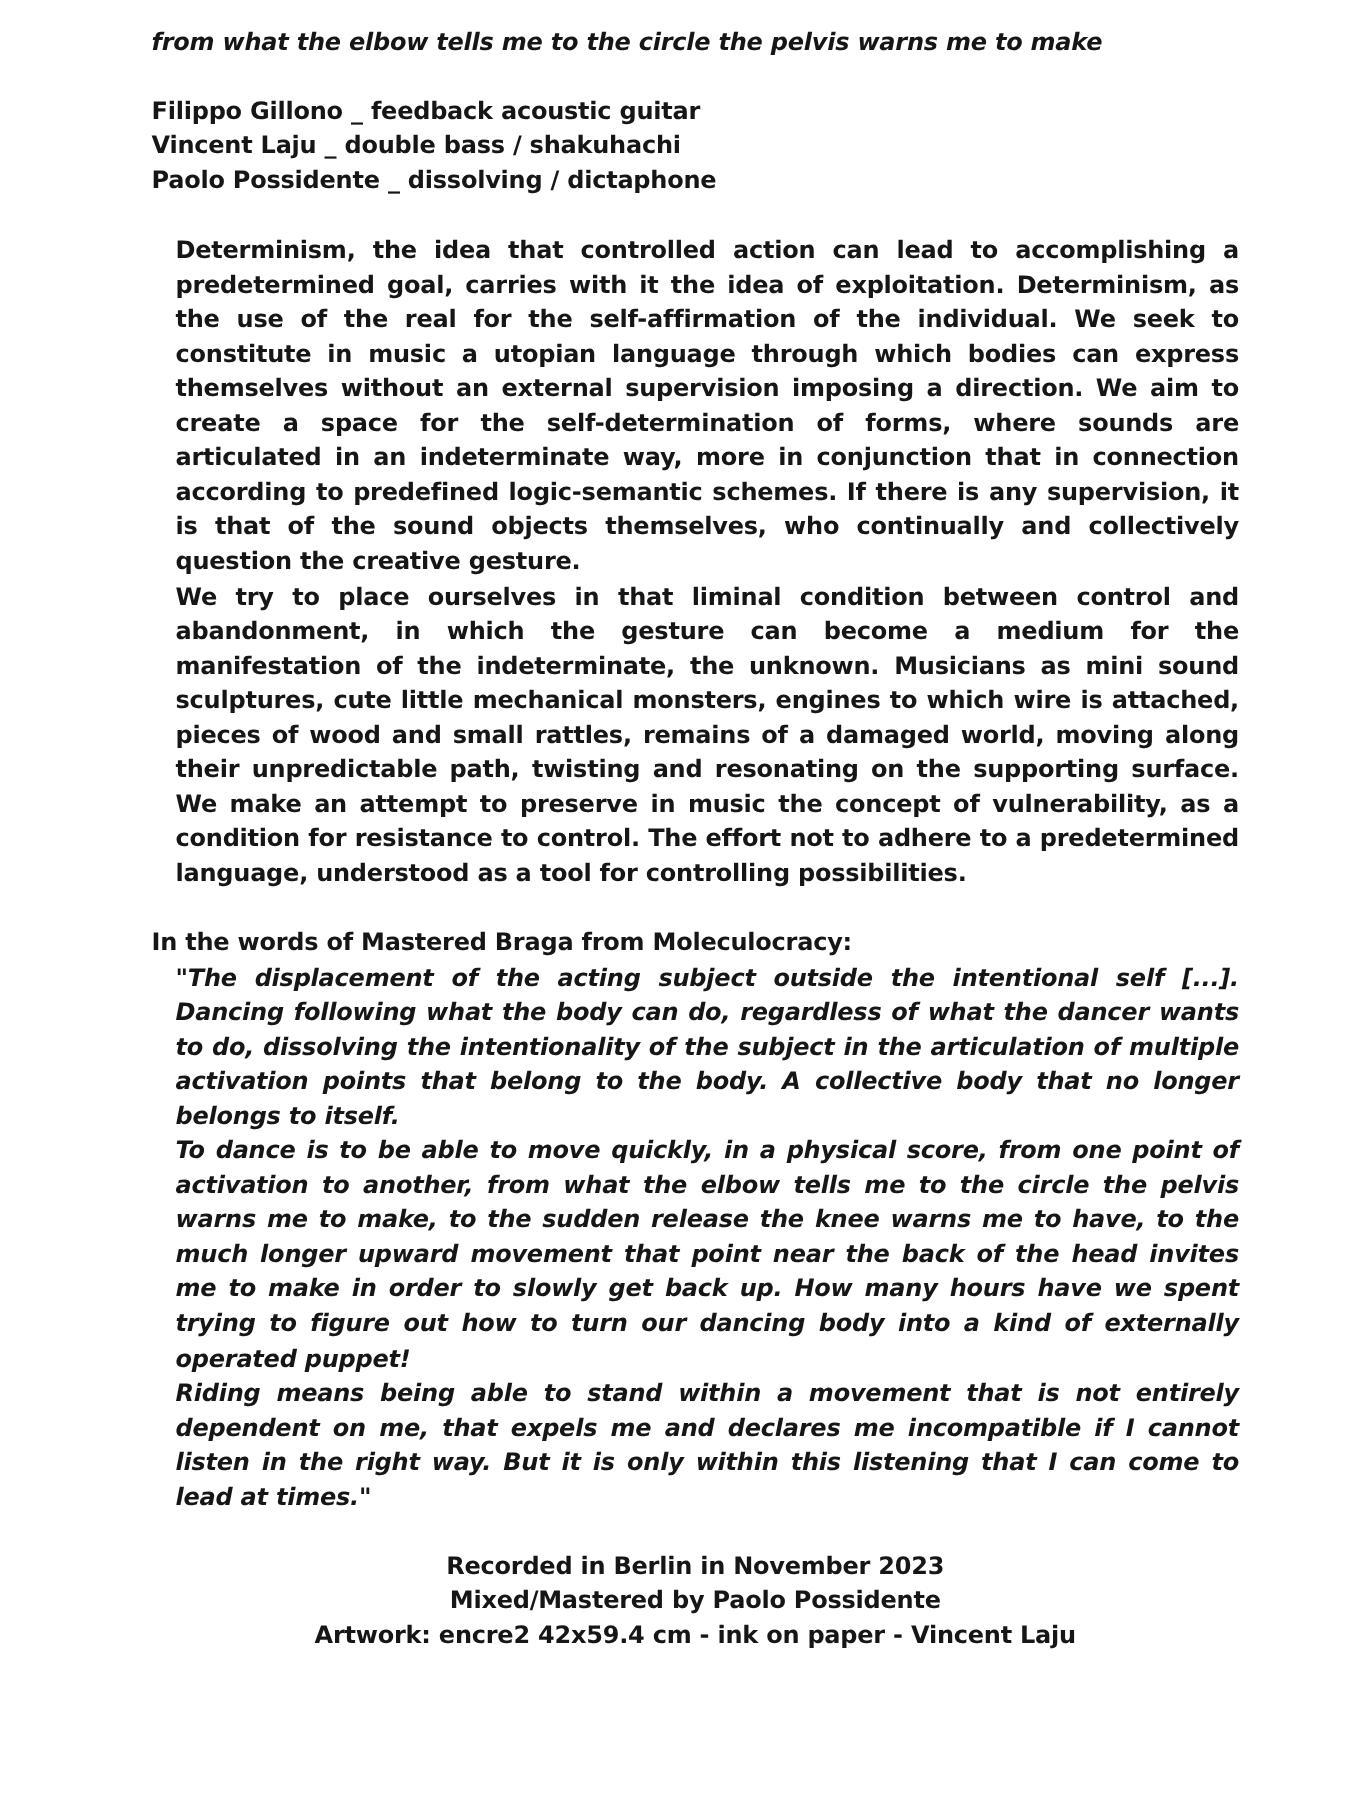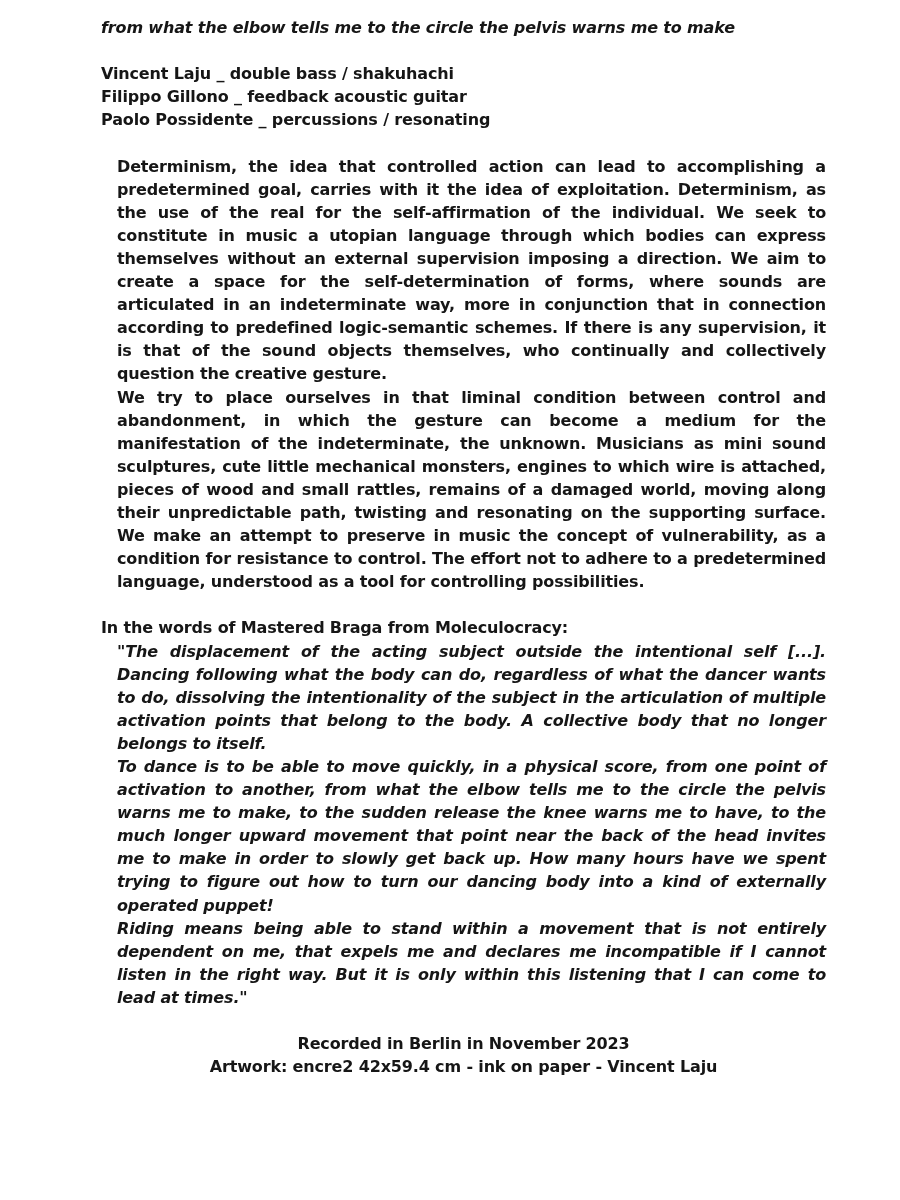--- a/index.html
+++ b/index.html
@@ -37,34 +37,35 @@
     .italic { font-style: italic; }
     .footer div { white-space: nowrap; text-align: center; }
   </style>
 </head>
 <body>
 
 <div class="page">
   <div class="title">from what the elbow tells me to the circle the pelvis warns me to make</div>
 
   <div class="credits">
+    <div>Filippo Gillono _ feedback acoustic guitar</div>
     <div>Vincent Laju _ double bass / shakuhachi</div>
-    <div>Filippo Gillono _ feedback acoustic guitar</div>
-    <div>Paolo Possidente _ percussions / resonating</div>
+    <div>Paolo Possidente _ dissolving / dictaphone</div>
   </div>
 
   <div class="para">Determinism, the idea that controlled action can lead to accomplishing a predetermined goal, carries with it the idea of exploitation. Determinism, as the use of the real for the self-affirmation of the individual. We seek to constitute in music a utopian language through which bodies can express themselves without an external supervision imposing a direction. We aim to create a space for the self-determination of forms, where sounds are articulated in an indeterminate way, more in conjunction that in connection according to predefined logic-semantic schemes. If there is any supervision, it is that of the sound objects themselves, who continually and collectively question the creative gesture.</div>
   <div class="para">We try to place ourselves in that liminal condition between control and abandonment, in which the gesture can become a medium for the manifestation of the indeterminate, the unknown. Musicians as mini sound sculptures, cute little mechanical monsters, engines to which wire is attached, pieces of wood and small rattles, remains of a damaged world, moving along their unpredictable path, twisting and resonating on the supporting surface. We make an attempt to preserve in music the concept of vulnerability, as a condition for resistance to control. The effort not to adhere to a predetermined language, understood as a tool for controlling possibilities.</div>
 
   <div class="gap"></div>
 
   <div>In the words of Mastered Braga from Moleculocracy:</div>
   <div class="para italic">"The displacement of the acting subject outside the intentional self [...]. Dancing following what the body can do, regardless of what the dancer wants to do, dissolving the intentionality of the subject in the articulation of multiple activation points that belong to the body. A collective body that no longer belongs to itself.</div>
   <div class="para italic">To dance is to be able to move quickly, in a physical score, from one point of activation to another, from what the elbow tells me to the circle the pelvis warns me to make, to the sudden release the knee warns me to have, to the much longer upward movement that point near the back of the head invites me to make in order to slowly get back up. How many hours have we spent trying to figure out how to turn our dancing body into a kind of externally operated puppet!</div>
   <div class="para italic">Riding means being able to stand within a movement that is not entirely dependent on me, that expels me and declares me incompatible if I cannot listen in the right way. But it is only within this listening that I can come to lead at times."</div>
 
   <div class="gap"></div>
 
   <div class="footer">
     <div>Recorded in Berlin in November 2023</div>
+    <div>Mixed/Mastered by Paolo Possidente</div>
     <div>Artwork: encre2 42x59.4 cm - ink on paper - Vincent Laju</div>
   </div>
 </div>
 
 </body></html>

